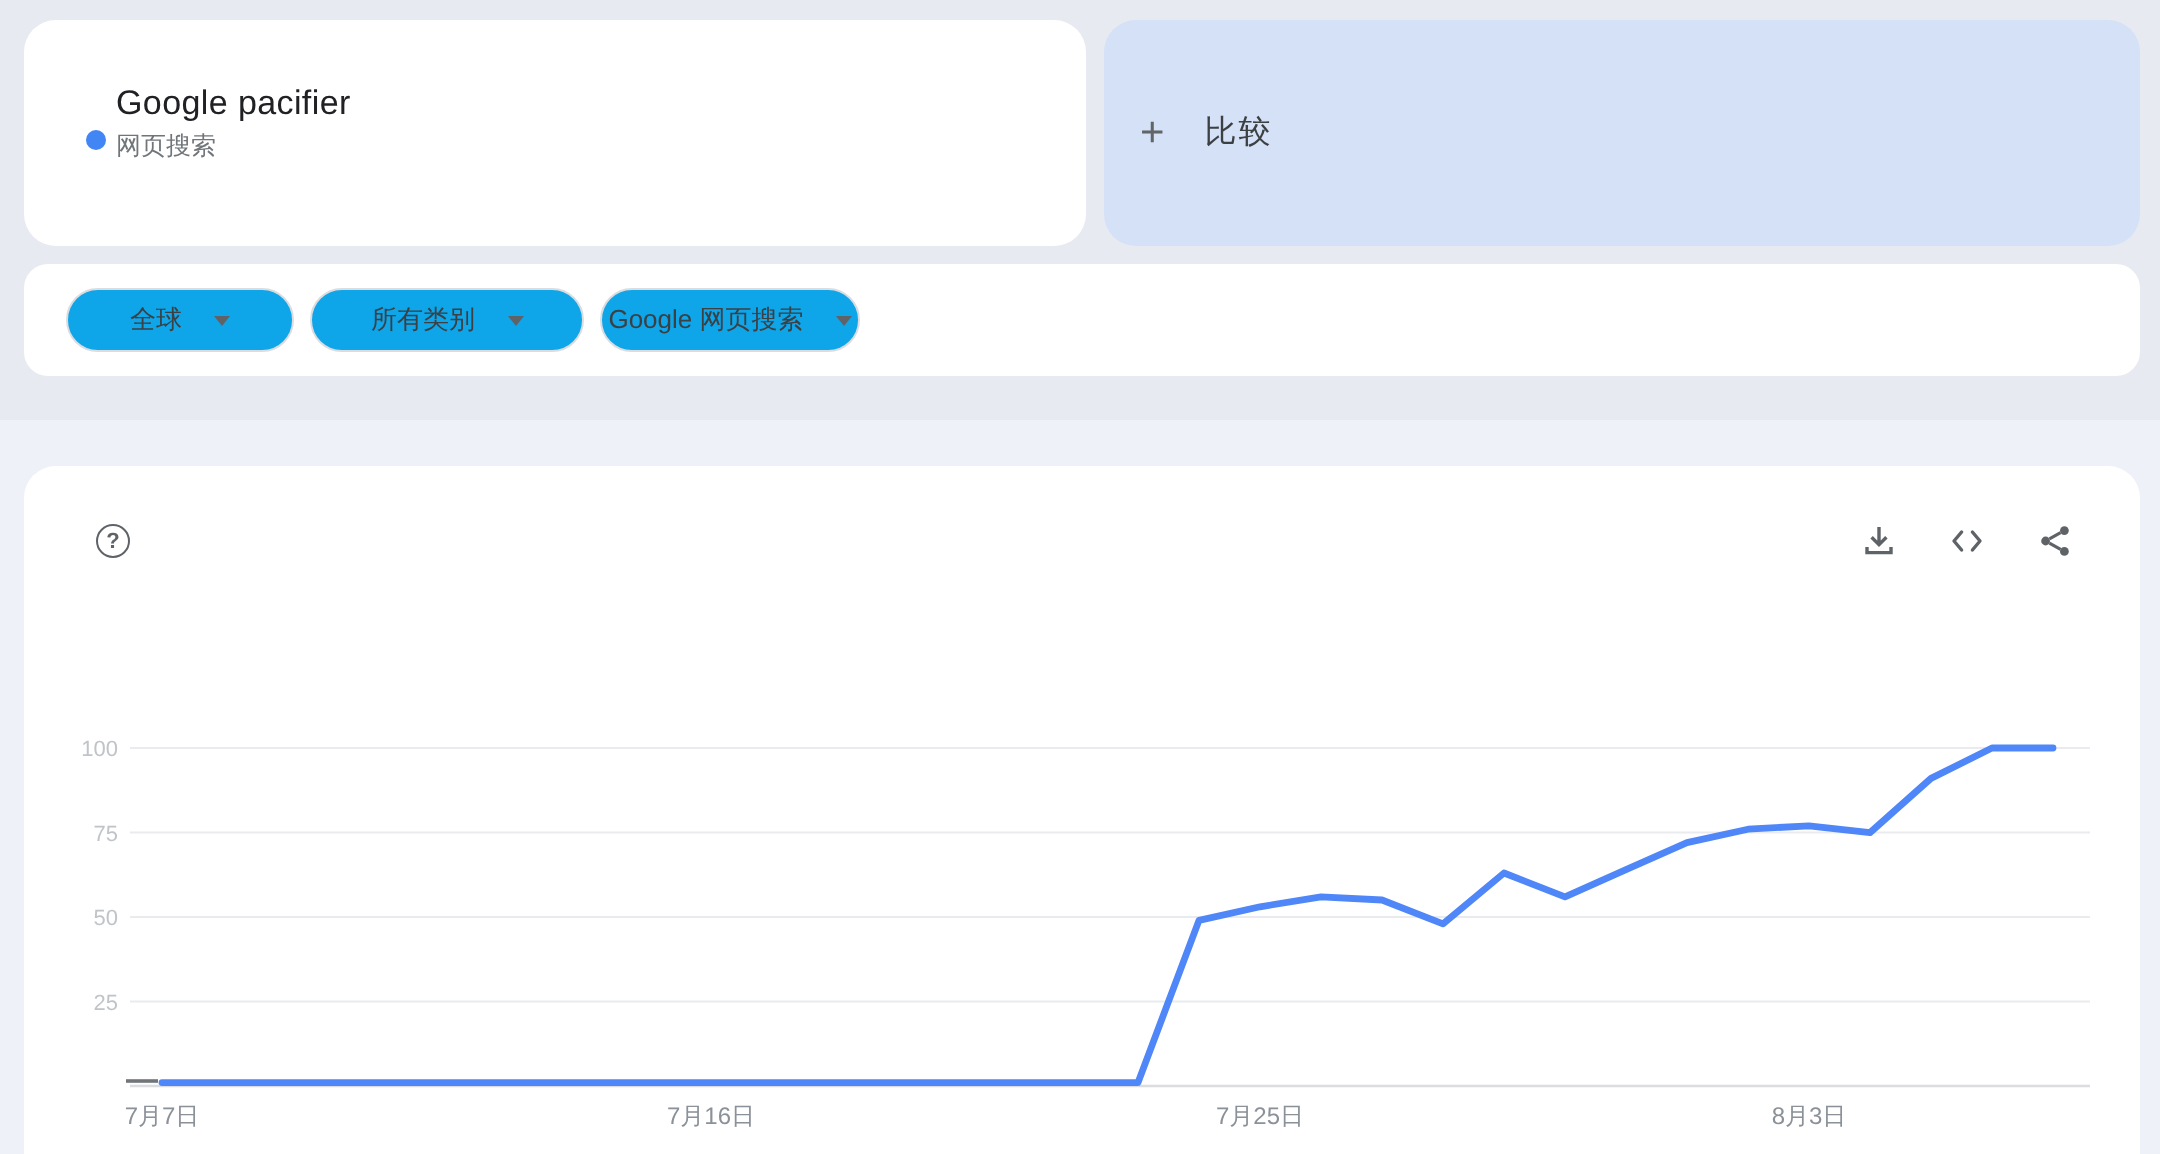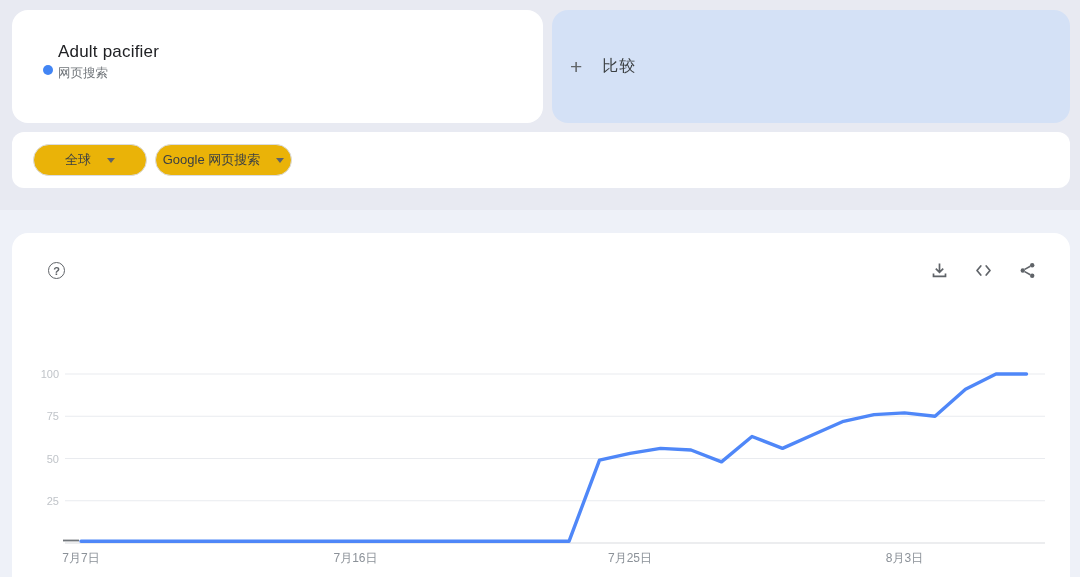--- a/index.html
+++ b/index.html
@@ -19,21 +19,21 @@
   .term-title { position:absolute; left:46px; top:32px; font-size:17px; font-weight:500; color:#202124; letter-spacing:.2px; }
   .term-sub { position:absolute; left:46px; top:55px; font-size:12.5px; color:#70757a; }
 
   
   .compare-card { left:552px; top:10px; width:518px; height:113px; background:#d4e1f6; display:flex; align-items:center; padding-left:18px; cursor:pointer; }
   .compare-plus { font-size:21px; color:#616568; font-weight:400; }
   .compare-label { margin-left:20px; font-size:16px; color:#3c4043; letter-spacing:1px; }
 
   
   .filter-bar { position:absolute; left:12px; top:132px; width:1058px; height:56px; background:#fff; border-radius:12px; display:flex; align-items:center; padding-left:21px; gap:8px; }
-  .pill { height:32px; background:#eab308; border:1px solid #dadce0; border-radius:16px; display:flex; align-items:center; justify-content:center; gap:16px; font-size:13px; color:#3c4043; cursor:pointer; }
+  .pill { height:32px; background:#0ea5e9; border:1px solid #dadce0; border-radius:16px; display:flex; align-items:center; justify-content:center; gap:16px; font-size:13px; color:#3c4043; cursor:pointer; }
   .pill:nth-child(1){ width:114px; }
   .pill:nth-child(2){ width:137px; }
   .pill:nth-child(3){ width:130px; }
   .pill:nth-child(4){ width:174px;text-decoration:underline; }
   .caret { width:0; height:0; border-left:4.5px solid transparent; border-right:4.5px solid transparent; border-top:5px solid #5f6368; }
 
   
   .chart-card { left:12px; top:233px; width:1058px; height:360px; background:#ffffff; }
   .chart-header { display:flex; align-items:center; padding:28px 33px 0 21px; }
   .chart-title { font-size:16.5px; color:#202124; }
@@ -50,32 +50,36 @@
   .xlabel { font-size:12px; fill:#8b9198; text-anchor:middle; font-family:"Liberation Sans","DejaVu Sans",sans-serif; }
   .trendline { fill:none; stroke-width:3.4; stroke-linejoin:round; stroke-linecap:round; }
 </style>
 </head>
 <body>
 
 <div class="bg-top"></div>
 
 <div class="card term-card">
   <span class="term-dot" style="background: rgb(66, 133, 244);"></span>
-  <div class="term-title">Adult pacifier</div>
+  <div class="term-title">Google pacifier</div>
   <div class="term-sub">网页搜索</div>
 </div>
 
 <div class="card compare-card">
   <span class="compare-plus">+</span>
   <span class="compare-label">比较</span>
 </div>
 
 <div class="filter-bar" id="filter-bar">
     <div class="pill">
       <span>全球</span>
+      <span class="caret"></span>
+    </div>
+    <div class="pill">
+      <span>所有类别</span>
       <span class="caret"></span>
     </div>
     <div class="pill">
       <span>Google 网页搜索</span>
       <span class="caret"></span>
     </div>
   </div>
 
 <div class="card chart-card">
   <div class="chart-header">

